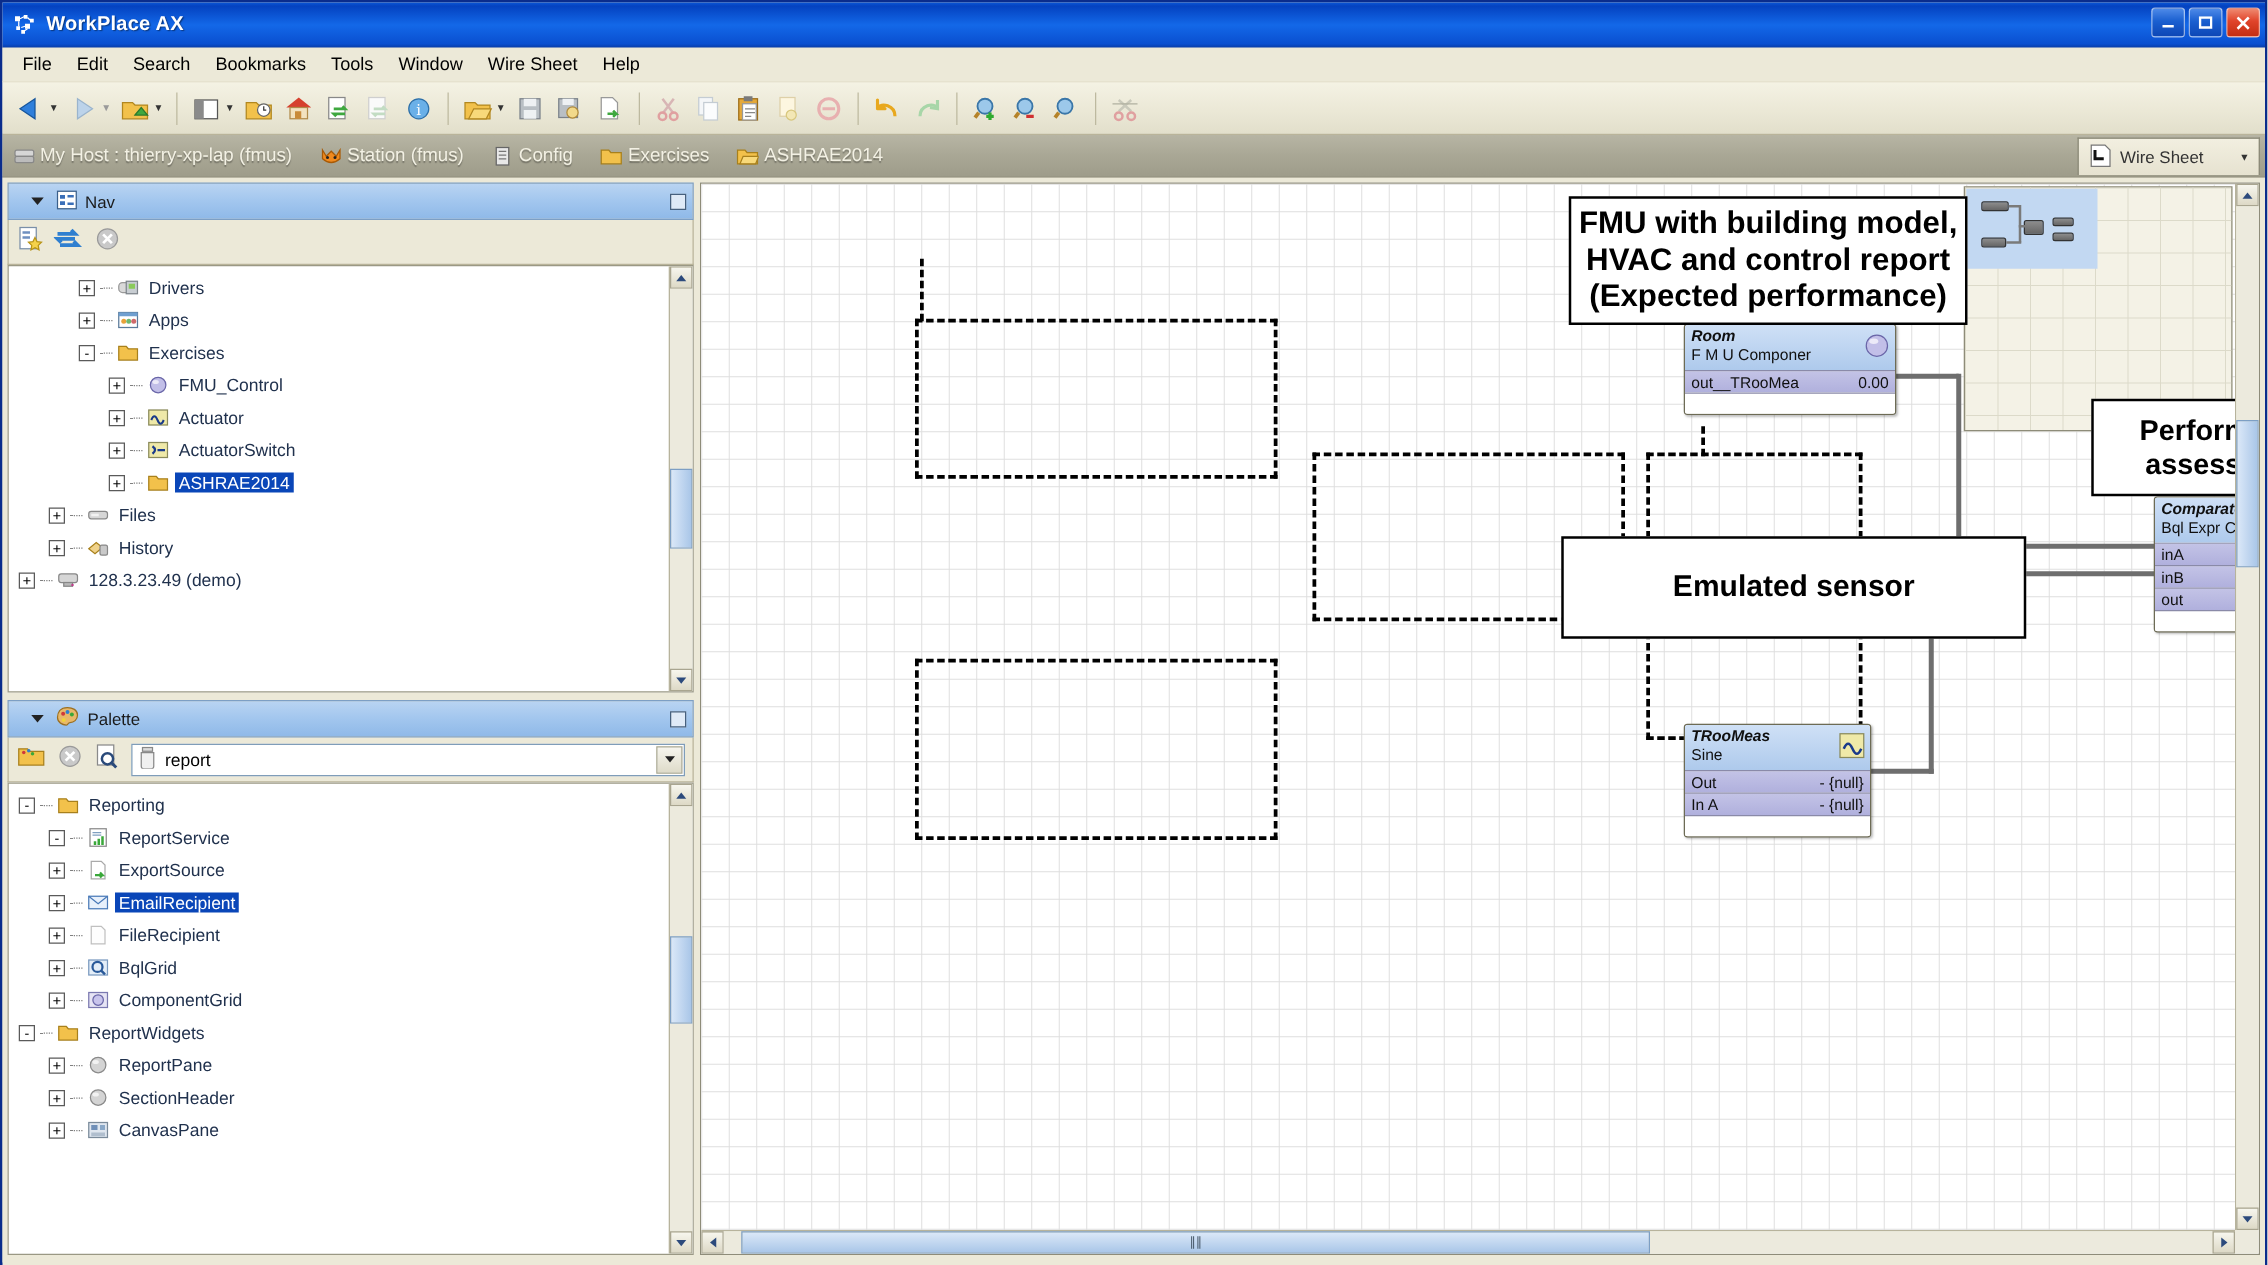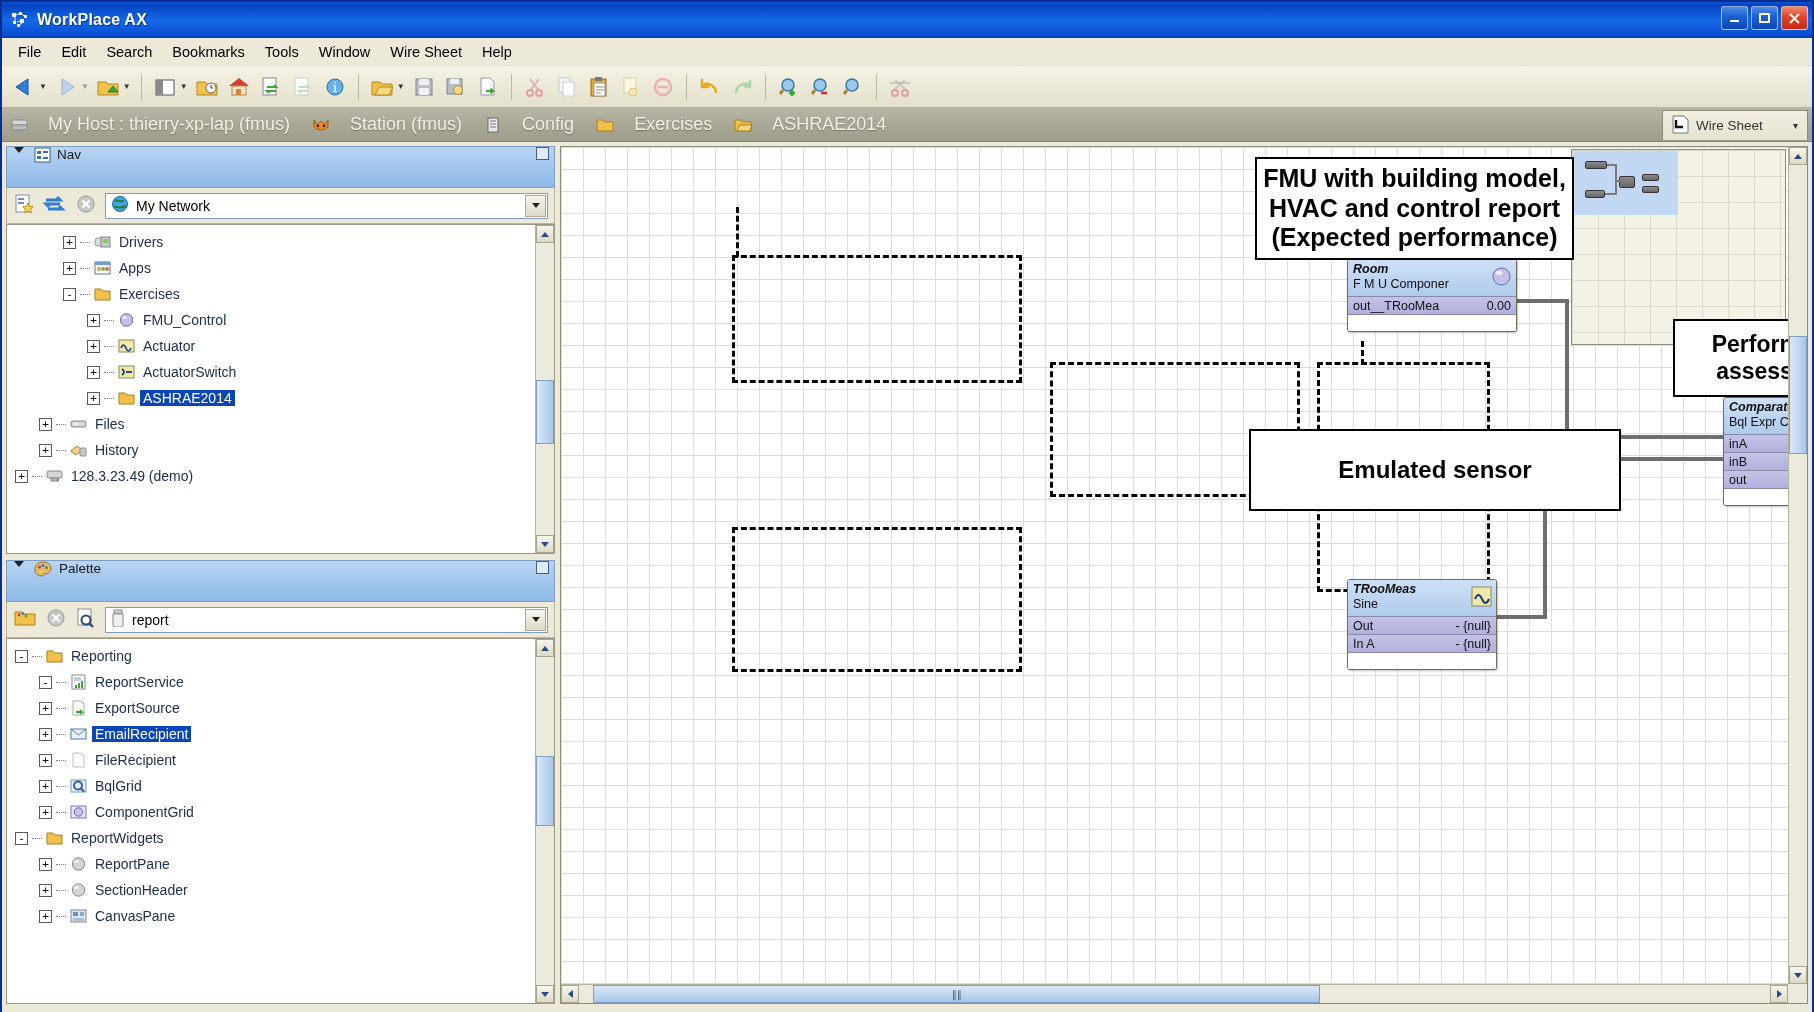--- a/index.html
+++ b/index.html
@@ -68,22 +68,22 @@
 
   
   .locator {
     height: 34px;
     background: linear-gradient(to bottom, #b7b5a4, #a9a795 50%, #9e9c8a);
     display: flex; align-items: center; padding-left: 8px;
     position: relative;
     border-bottom: 1px solid #83816f;
   }
   .crumb {
-    display: flex; align-items: center; gap: 20px;
-    color: #f3f1e4; font-size: 18px; margin-right: 22px;
+    display: flex; align-items: center; gap: 4px;
+    color: #f3f1e4; font-size: 15px; margin-right: 22px;
     text-shadow: 0 1px 1px rgba(0,0,0,0.3);
   }
   .crumb .ci { width: 18px; height: 18px; display: flex; align-items: center; justify-content: center; }
   .wire-tab {
     position: absolute; right: 4px; top: 2px;
     height: 30px; min-width: 146px;
     background: linear-gradient(to bottom, #f2efe0, #e6e2d0);
     border: 1px solid #8c8a78; border-bottom: none;
     display: flex; align-items: center; gap: 7px;
     padding: 0 9px; font-size: 13.5px; color: #333;
@@ -92,22 +92,22 @@
   
   .main {
     display: flex; height: 866px;
     background: #ece9d8;
   }
 
   
   .leftcol { width: 556px; display: flex; flex-direction: column; padding: 4px 3px 4px 4px; }
   .panel { display: flex; flex-direction: column; }
   .panel-head {
-    height: 42px; display: flex; align-items: flex-start; gap: 6px;
-    padding-left: 5px;
+    height: 30px; display: flex; align-items: center; gap: 6px;
+    padding-left: 16px;
     background: linear-gradient(to bottom, #b9d4f2, #a2c6ee 50%, #8fb9e8);
     border: 1px solid #7d9fc4;
     font-size: 13.5px; color: #1a1a1a; position: relative;
   }
   .panel-head .collapse-tri {
     width: 0; height: 0; border-left: 5px solid transparent; border-right: 5px solid transparent;
     border-top: 6px solid #222; margin: 0 4px 0 2px;
   }
   .panel-head .maxbtn {
     position: absolute; right: 5px; width: 13px; height: 13px;
@@ -606,32 +606,20 @@
                 <path d="M3 7 h14 l-3-3 M17 11 h-14 l3 3" stroke="#2f7fd0" stroke-width="3" fill="none"></path>
             <path d="M5 16 h14 l-3-3" stroke="#2f7fd0" stroke-width="3" fill="none"></path>
               </svg>
           </span>
           <span>
             <svg width="22" height="22">
                 <circle cx="11" cy="11" r="8" fill="#c9c9c9" stroke="#9a9a9a"></circle>
             <path d="M7.5 7.5 L14.5 14.5 M14.5 7.5 L7.5 14.5" stroke="#fff" stroke-width="2.2"></path>
               </svg>
           </span>
-          <div class="combo">
-            <span>
-              <svg width="18" height="18">
-                  <circle cx="9" cy="9" r="7.5" fill="#3fa6e8" stroke="#1a6aa8"></circle>
-              <path d="M4 5 q4 2 9 1 M3 11 q5 3 12 0" stroke="#2a7a2a" stroke-width="2" fill="none"></path>
-                </svg>
-            </span>
-            <span>My Network</span>
-            <span class="arrow">
-                <i></i>
-              </span>
-          </div>
         </div>
         <div class="tree-area">
           <div class="tree-rows" id="nav-tree-rows">
               <div class="trow" style="padding-left: 56px;">
                 <span class="plus">+</span>
                 <span class="dots"></span>
                 <span class="ticon16">
                   <svg width="17" height="16">
                     <rect x="1" y="4" width="9" height="8" rx="3" fill="#d9d9d9" stroke="#999"></rect>
                     <rect x="7" y="3" width="9" height="10" fill="#c8cdd2" stroke="#7d848a"></rect>

